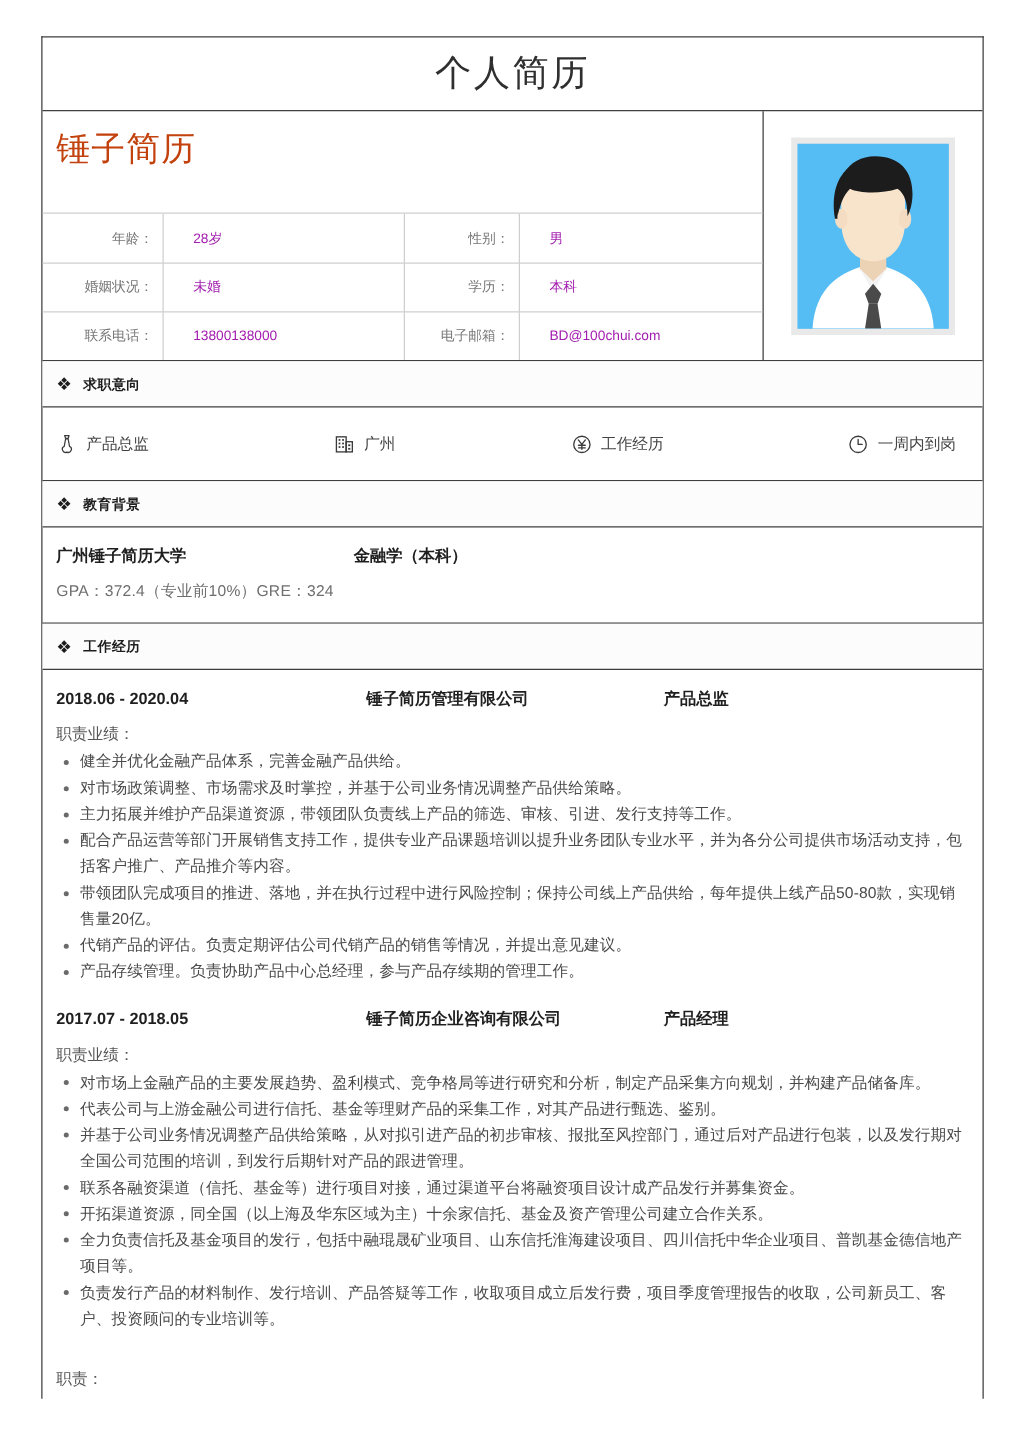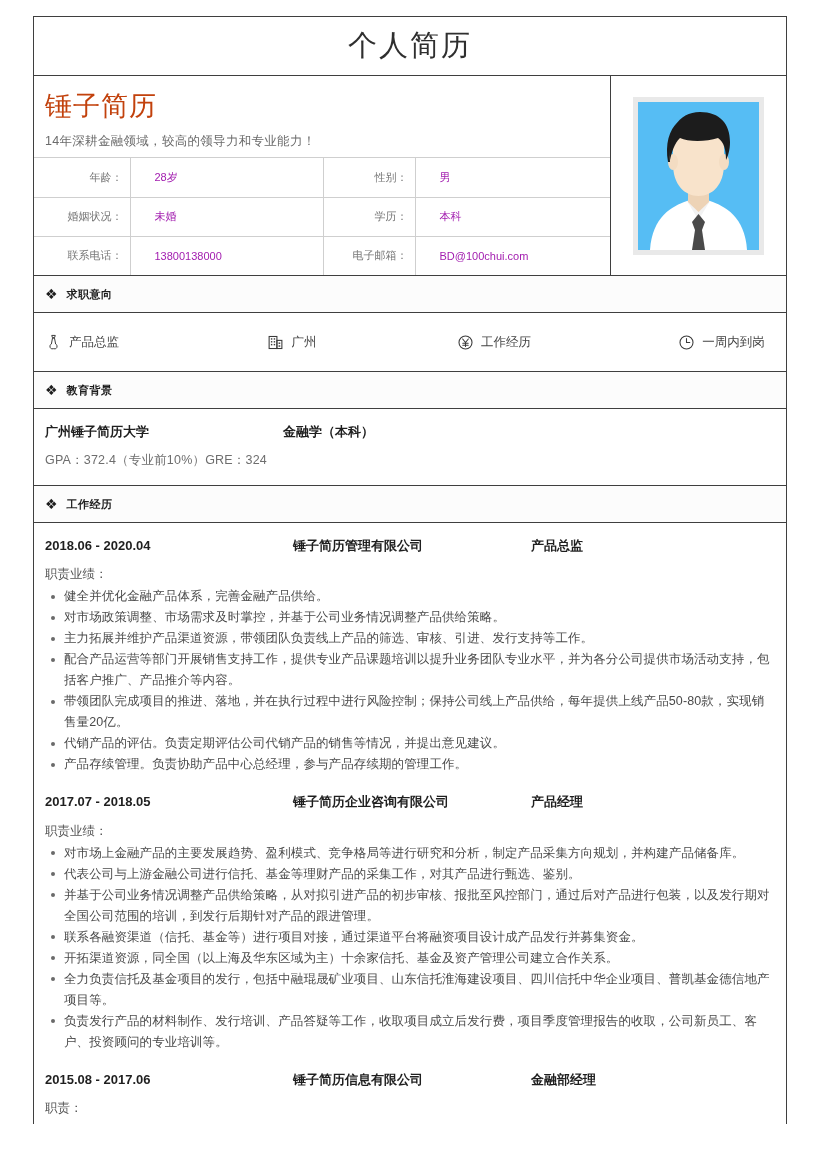--- a/index.html
+++ b/index.html
@@ -20,21 +20,21 @@
     position: relative;
     width: 820px;
     height: 1160px;
     background: #ffffff;
     box-sizing: border-box;
   }
 
   .resume {
     position: absolute;
     left: 33px;
-    top: 16px;
+    top: 29px;
     width: 754px;
     border: 1px solid #3f3f3f;
     border-bottom: none;
     box-sizing: border-box;
     background: #fff;
   }
 
   
   .title-bar {
     height: 59px;
@@ -250,21 +250,20 @@
   <div class="resume">
 
     <div class="title-bar">
       <div class="title">个人简历</div>
     </div>
 
     <div class="identity">
       <div class="identity-left">
         <div class="name-block">
           <div class="name">锤子简历</div>
-          <div class="tagline">14年深耕金融领域，较高的领导力和专业能力！</div>
         </div>
         <table class="info-table">
           <tbody>
             <tr>
               <td class="lbl">年龄：</td>
               <td class="val val-a">28岁</td>
               <td class="lbl lbl-b">性别：</td>
               <td class="val val-b">男</td>
             </tr>
             <tr>
@@ -411,24 +410,19 @@
           <li>代表公司与上游金融公司进行信托、基金等理财产品的采集工作，对其产品进行甄选、鉴别。</li>
           <li>并基于公司业务情况调整产品供给策略，从对拟引进产品的初步审核、报批至风控部门，通过后对产品进行包装，以及发行期对全国公司范围的培训，到发行后期针对产品的跟进管理。</li>
           <li>联系各融资渠道（信托、基金等）进行项目对接，通过渠道平台将融资项目设计成产品发行并募集资金。</li>
           <li>开拓渠道资源，同全国（以上海及华东区域为主）十余家信托、基金及资产管理公司建立合作关系。</li>
           <li>全力负责信托及基金项目的发行，包括中融琨晟矿业项目、山东信托淮海建设项目、四川信托中华企业项目、普凯基金德信地产项目等。</li>
           <li>负责发行产品的材料制作、发行培训、产品答疑等工作，收取项目成立后发行费，项目季度管理报告的收取，公司新员工、客户、投资顾问的专业培训等。</li>
         </ul>
       </div>
 
       <div class="entry">
-        <div class="entry-head">
-          <span class="e-date">2015.08 - 2017.06</span>
-          <span class="e-org">锤子简历信息有限公司</span>
-          <span class="e-role">金融部经理</span>
-        </div>
         <div class="duty-label">职责：</div>
       </div>
 
     </div>
 
   </div>
 </div>
 
 </body></html>

